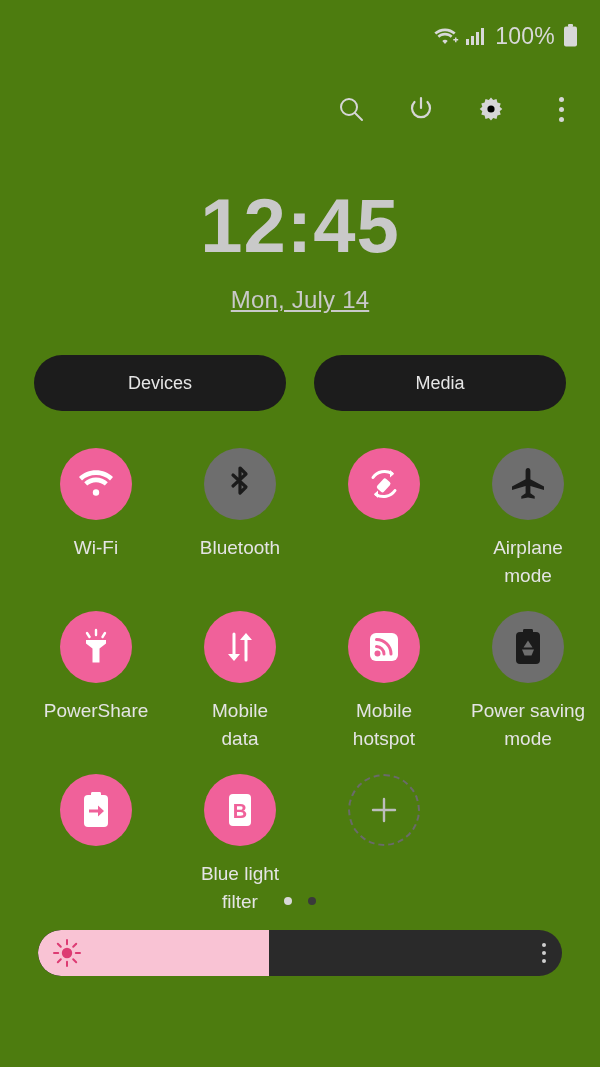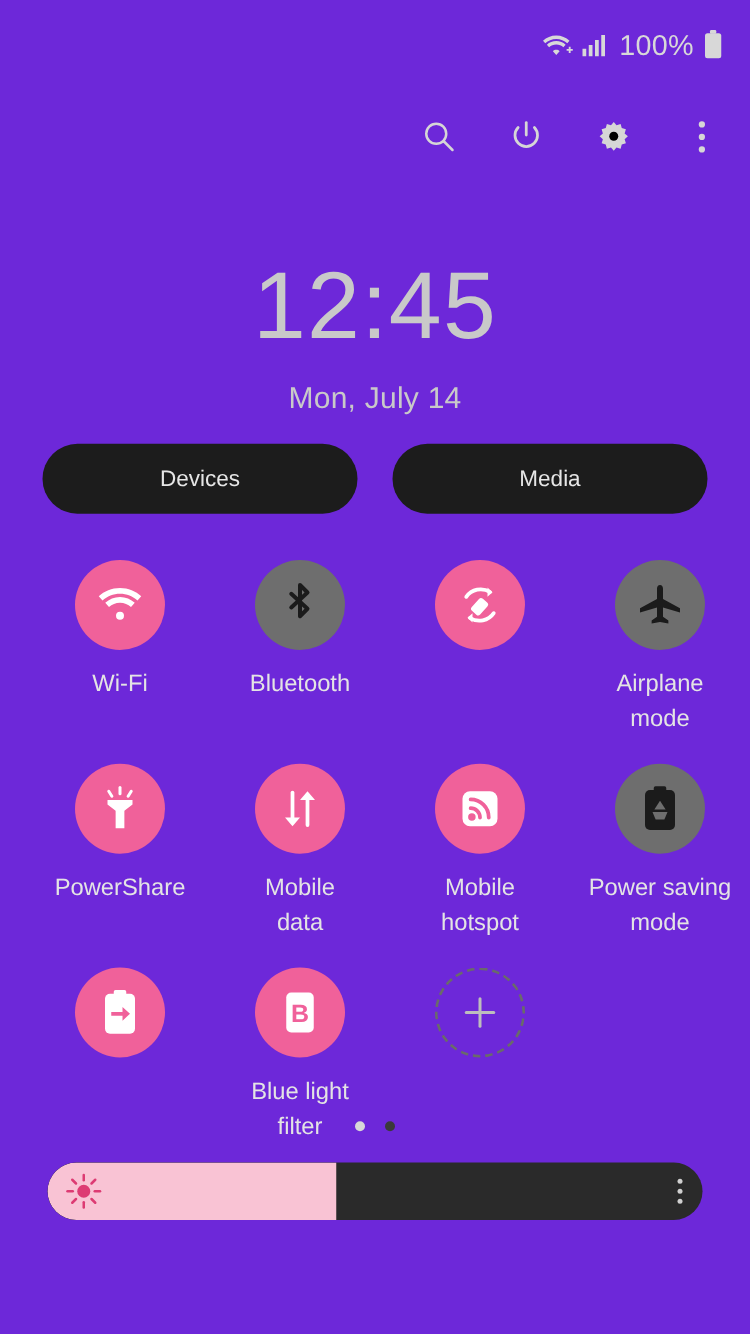--- a/index.html
+++ b/index.html
@@ -2,21 +2,21 @@
 <html><head>
 <meta charset="utf-8">
 <style>
   * { margin:0; padding:0; box-sizing:border-box; }
   html, body {
     width:600px; height:1067px;
     background:#000;
     font-family:"Liberation Sans", sans-serif;
     overflow:hidden;
   }
-  .screen { position:relative; width:600px; height:1067px; background:#6d28d9; }
+  .screen { position:relative; width:600px; height:1067px; background:#4d7c0f; }
 
   
   .statusbar {
     position:absolute; top:0; left:0; right:0; height:72px;
     display:flex; align-items:center; justify-content:flex-end;
     padding-right:22px; gap:6px;
   }
   .sb-icon { display:flex; align-items:flex-end; }
   .battery-pct {
     color:#d8d8d8; font-size:23px; letter-spacing:0.2px;
@@ -32,26 +32,26 @@
     width:34px; height:34px;
     display:flex; align-items:center; justify-content:center;
     cursor:pointer;
   }
   .dots-v { display:flex; flex-direction:column; gap:5px; align-items:center; }
   .dots-v i { width:5px; height:5px; border-radius:50%; background:#d6d6d6; display:block; }
 
   
   .clockwrap { position:absolute; top:188px; left:0; right:0; text-align:center; }
   .clock {
-    color:#c9c9c9; font-size:76px; font-weight:400;
-    letter-spacing:1px; line-height:1;margin-top:19px;
+    color:#c9c9c9; font-size:76px; font-weight:700;
+    letter-spacing:1px; line-height:1;
   }
   .date {
     color:#c9c9c9; font-size:24px; font-weight:400;
-    margin-top:22px; letter-spacing:0.2px;
+    margin-top:22px; letter-spacing:0.2px;text-decoration:underline;
   }
 
   
   .pillrow {
     position:absolute; top:355px; left:34px; right:34px;
     display:flex; justify-content:space-between;
   }
   .pill {
     width:252px; height:56px; border-radius:28px;
     background:#1c1c1c;

